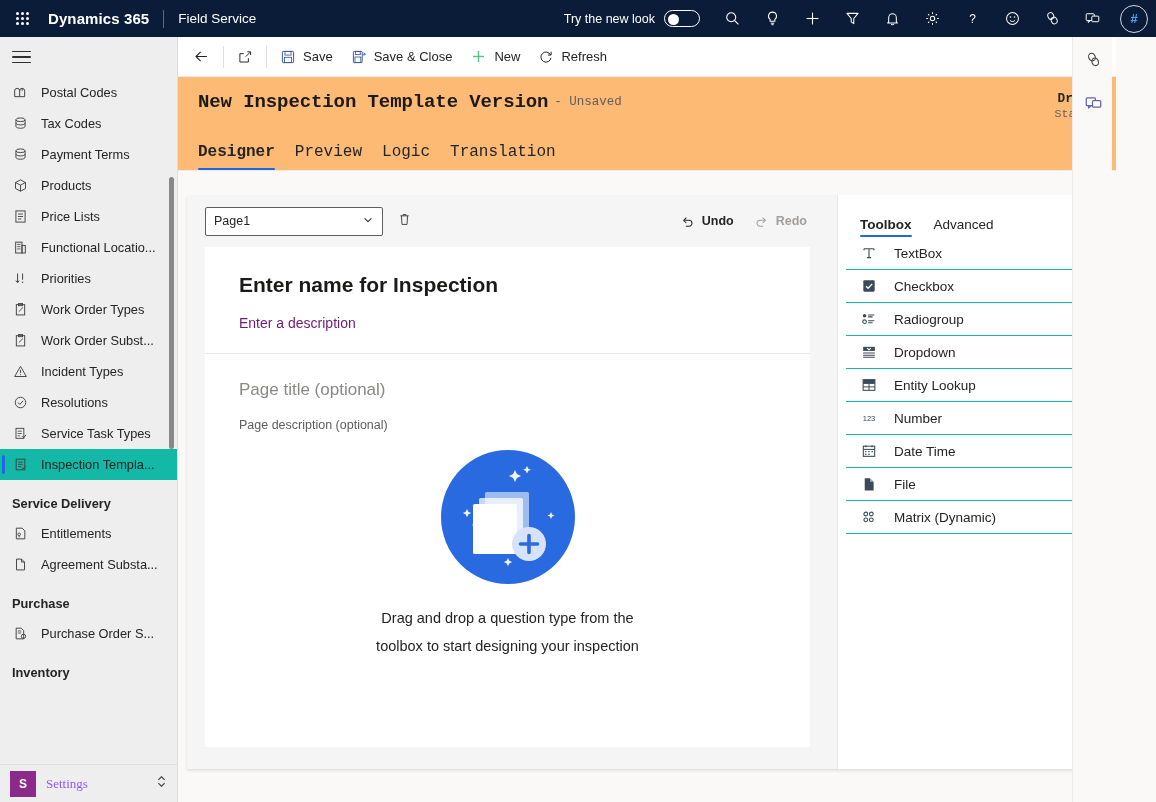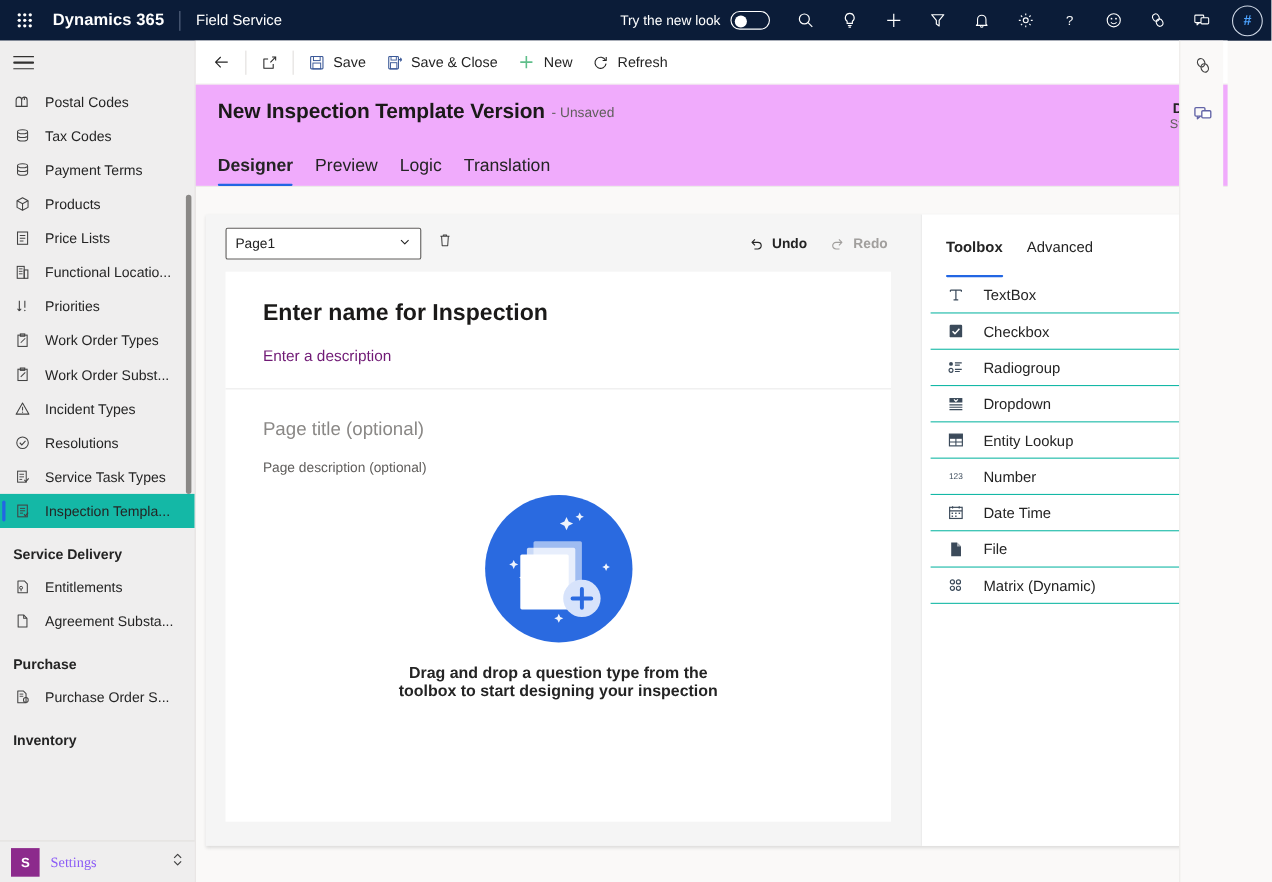--- a/index.html
+++ b/index.html
@@ -102,21 +102,21 @@
     height: 40px; background: #fff; display: flex; align-items: center;
     padding-left: 6px; border-bottom: 1px solid #edebe9;
   }
   .cmd-btn {
     display: flex; align-items: center; gap: 7px; height: 30px;
     padding: 0 9px; cursor: pointer; font-size: 13px; color: #242424;
     border-radius: 2px;
   }
   .cmd-sep { width: 1px; height: 22px; background: #e1dfdd; margin: 0 4px; }
 
-  .page-head { background: #f0abfc; padding: 14px 20px 0 20px; }
+  .page-head { background: #fdba74; padding: 14px 20px 0 20px; font-family: Liberation Mono, monospace; }
   .title-row { display: flex; align-items: flex-start; }
   .rec-title { font-size: 19px; font-weight: bold; color: #1b1a19; letter-spacing: -.1px; }
   .rec-sub { font-size: 12.5px; color: #605e5c; margin-left: 6px; position: relative; top: 4px; }
   .status-box { margin-left: auto; text-align: right; }
   .status-val { font-size: 12.8px; font-weight: bold; color: #242424; }
   .status-lbl { font-size: 11.5px; color: #605e5c; margin-top: 1px; }
 
   .tabs { display: flex; gap: 20px; margin-top: 23px; padding-bottom: 0; }
   .tab {
     font-size: 16px; color: #242424; padding-bottom: 9px; cursor: pointer;
@@ -160,31 +160,31 @@
     background: #fff;
   }
   .card-header { padding: 26px 34px 22px 34px; border-bottom: 1px solid #eaeaea; }
   .insp-name { font-size: 21px; font-weight: bold; color: #1b1a19; }
   .insp-desc { font-size: 14px; color: #701a75; margin-top: 18px; }
   .card-body { padding: 26px 34px 0 34px; }
   .page-title-ph { font-size: 17px; color: #8a8886; }
   .page-desc-ph { font-size: 12.5px; color: #605e5c; margin-top: 18px; }
   .empty-state { margin-top: 16px; display: flex; flex-direction: column; align-items: center; }
   .empty-text {
-    margin-top: 18px; text-align: center; font-size: 14.5px; font-weight: bold;
-    color: #242424; line-height: 17px; max-width: 290px;
+    margin-top: 18px; text-align: center; font-size: 14.5px; font-weight: normal;
+    color: #242424; line-height: 28px; max-width: 290px;
   }
 
   
   .toolbox {
     width: 256px; background: #fff; border-left: 1px solid #e8e8e8;
     height: 574px;
   }
   .tb-tabs { display: flex; gap: 22px; padding: 22px 22px 0 22px; }
-  .tb-tab { font-size: 13.5px; color: #242424; padding-bottom: 20px; cursor: pointer; position: relative; }
+  .tb-tab { font-size: 13.5px; color: #242424; padding-bottom: 5px; cursor: pointer; position: relative; }
   .tb-tab.active { font-weight: bold; }
   .tb-tab.active::after {
     content: ""; position: absolute; left: 0; right: 0; bottom: 0;
     height: 2.5px; background: #2266e3; border-radius: 2px;
   }
   .tb-list { padding: 0 8px; }
   .tb-item {
     display: flex; align-items: center; gap: 16px; height: 33px;
     padding-left: 14px; border-bottom: 1px solid #14b8a6; cursor: grab;
     font-size: 13.5px; color: #242424;

